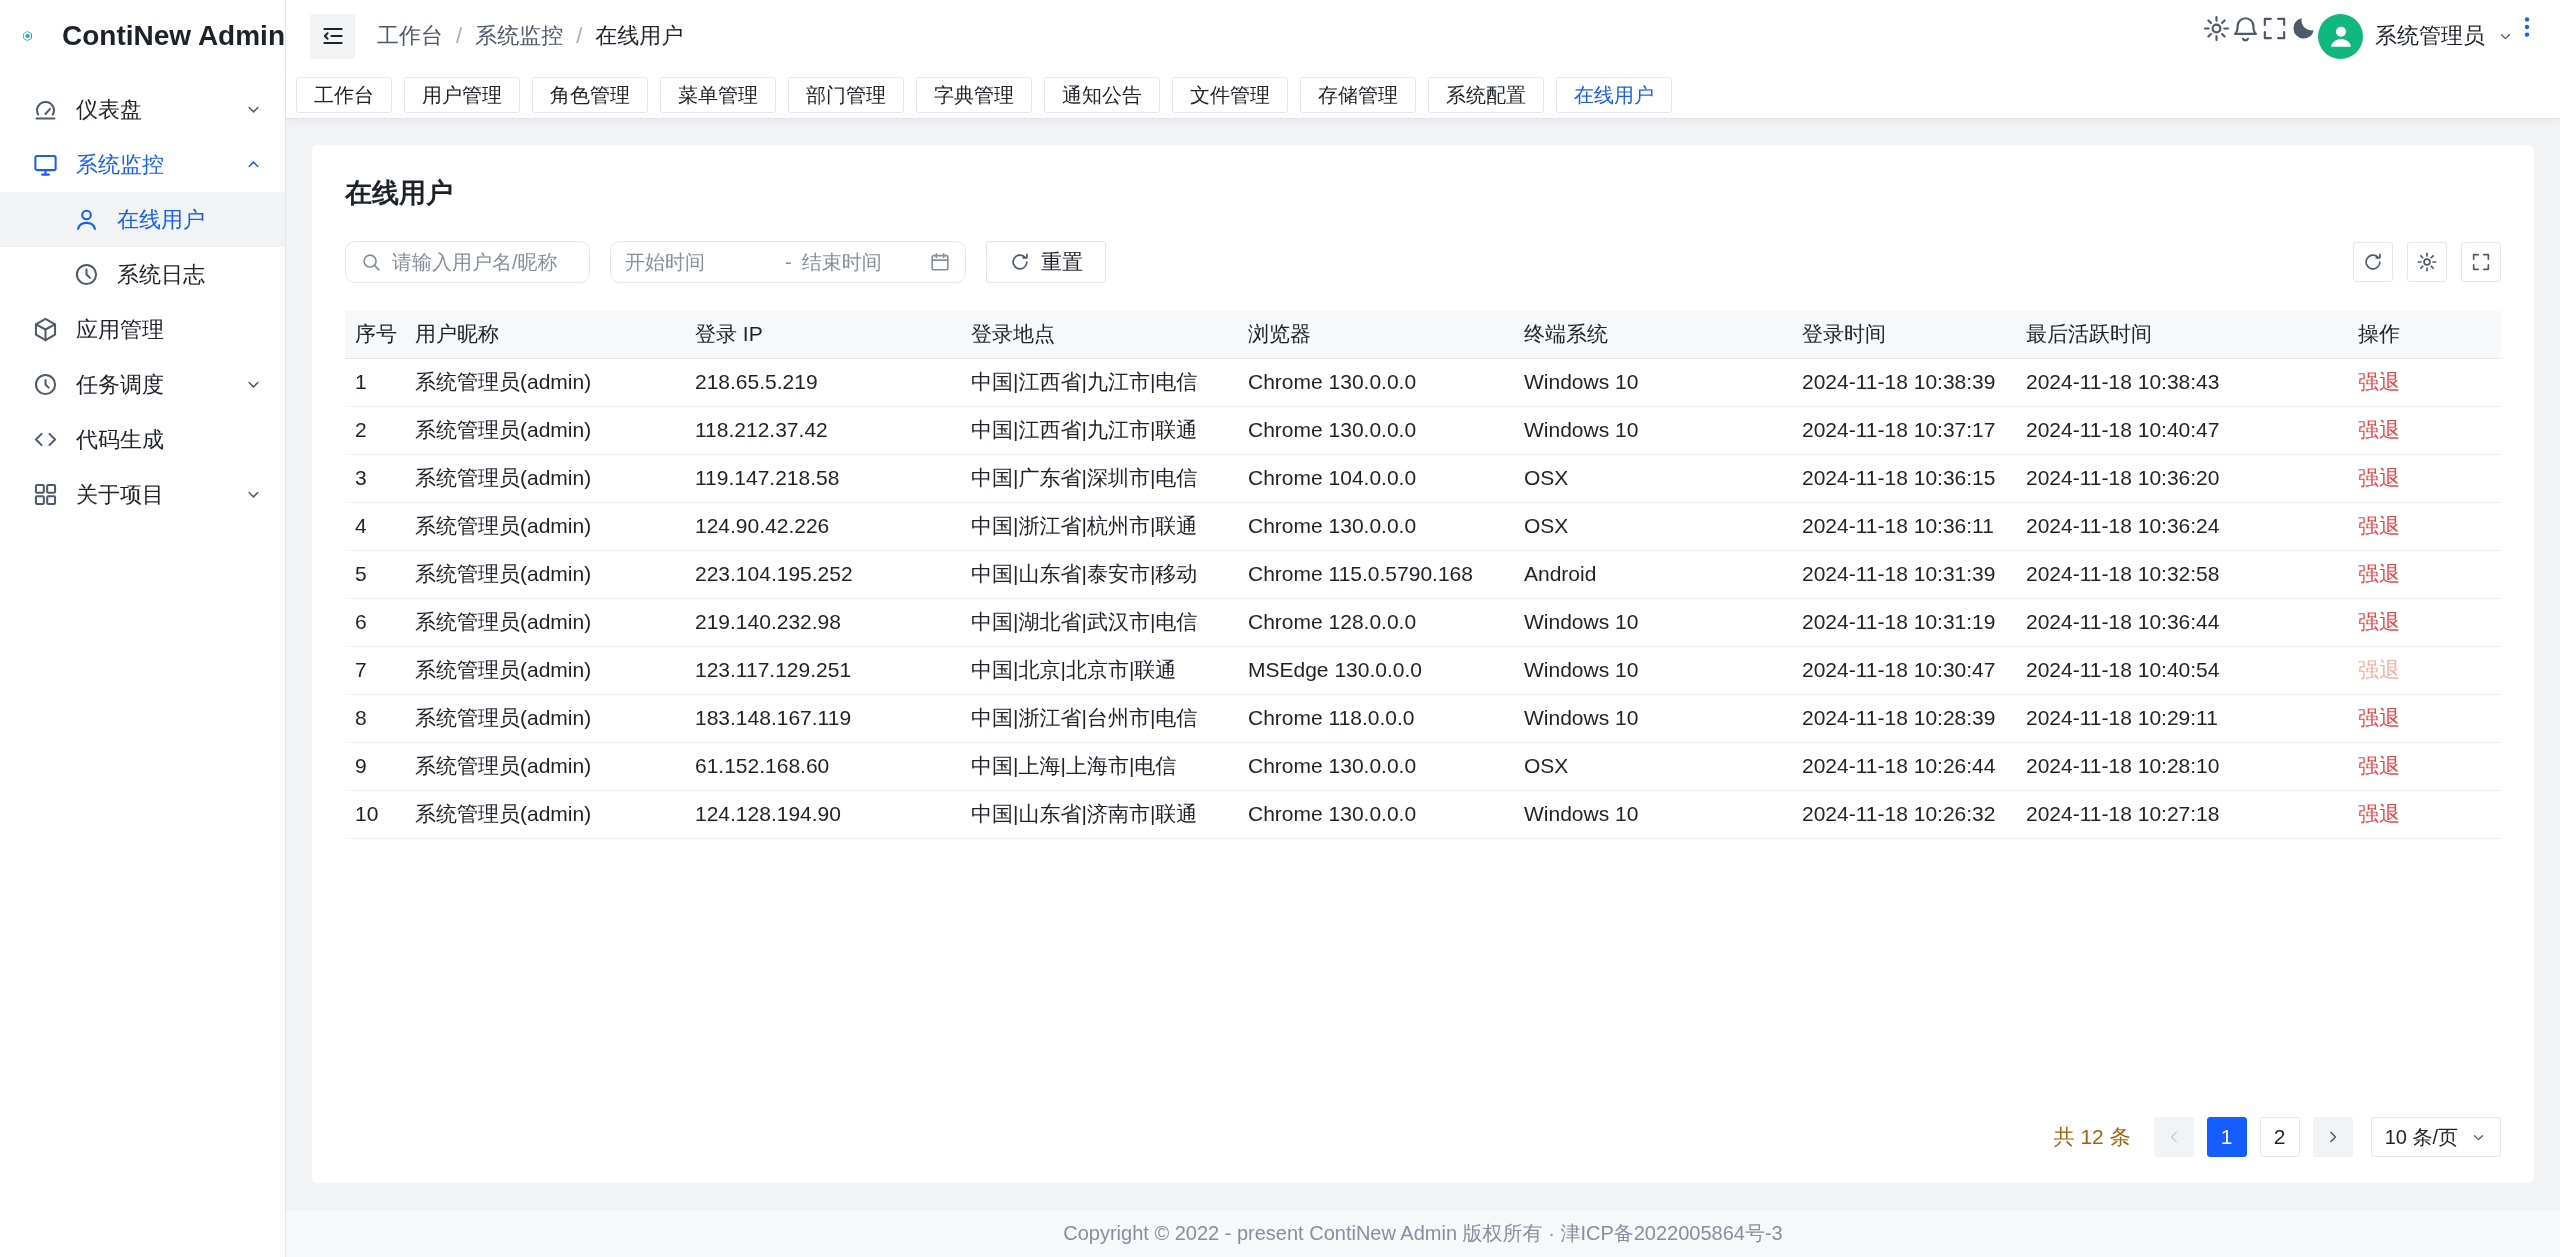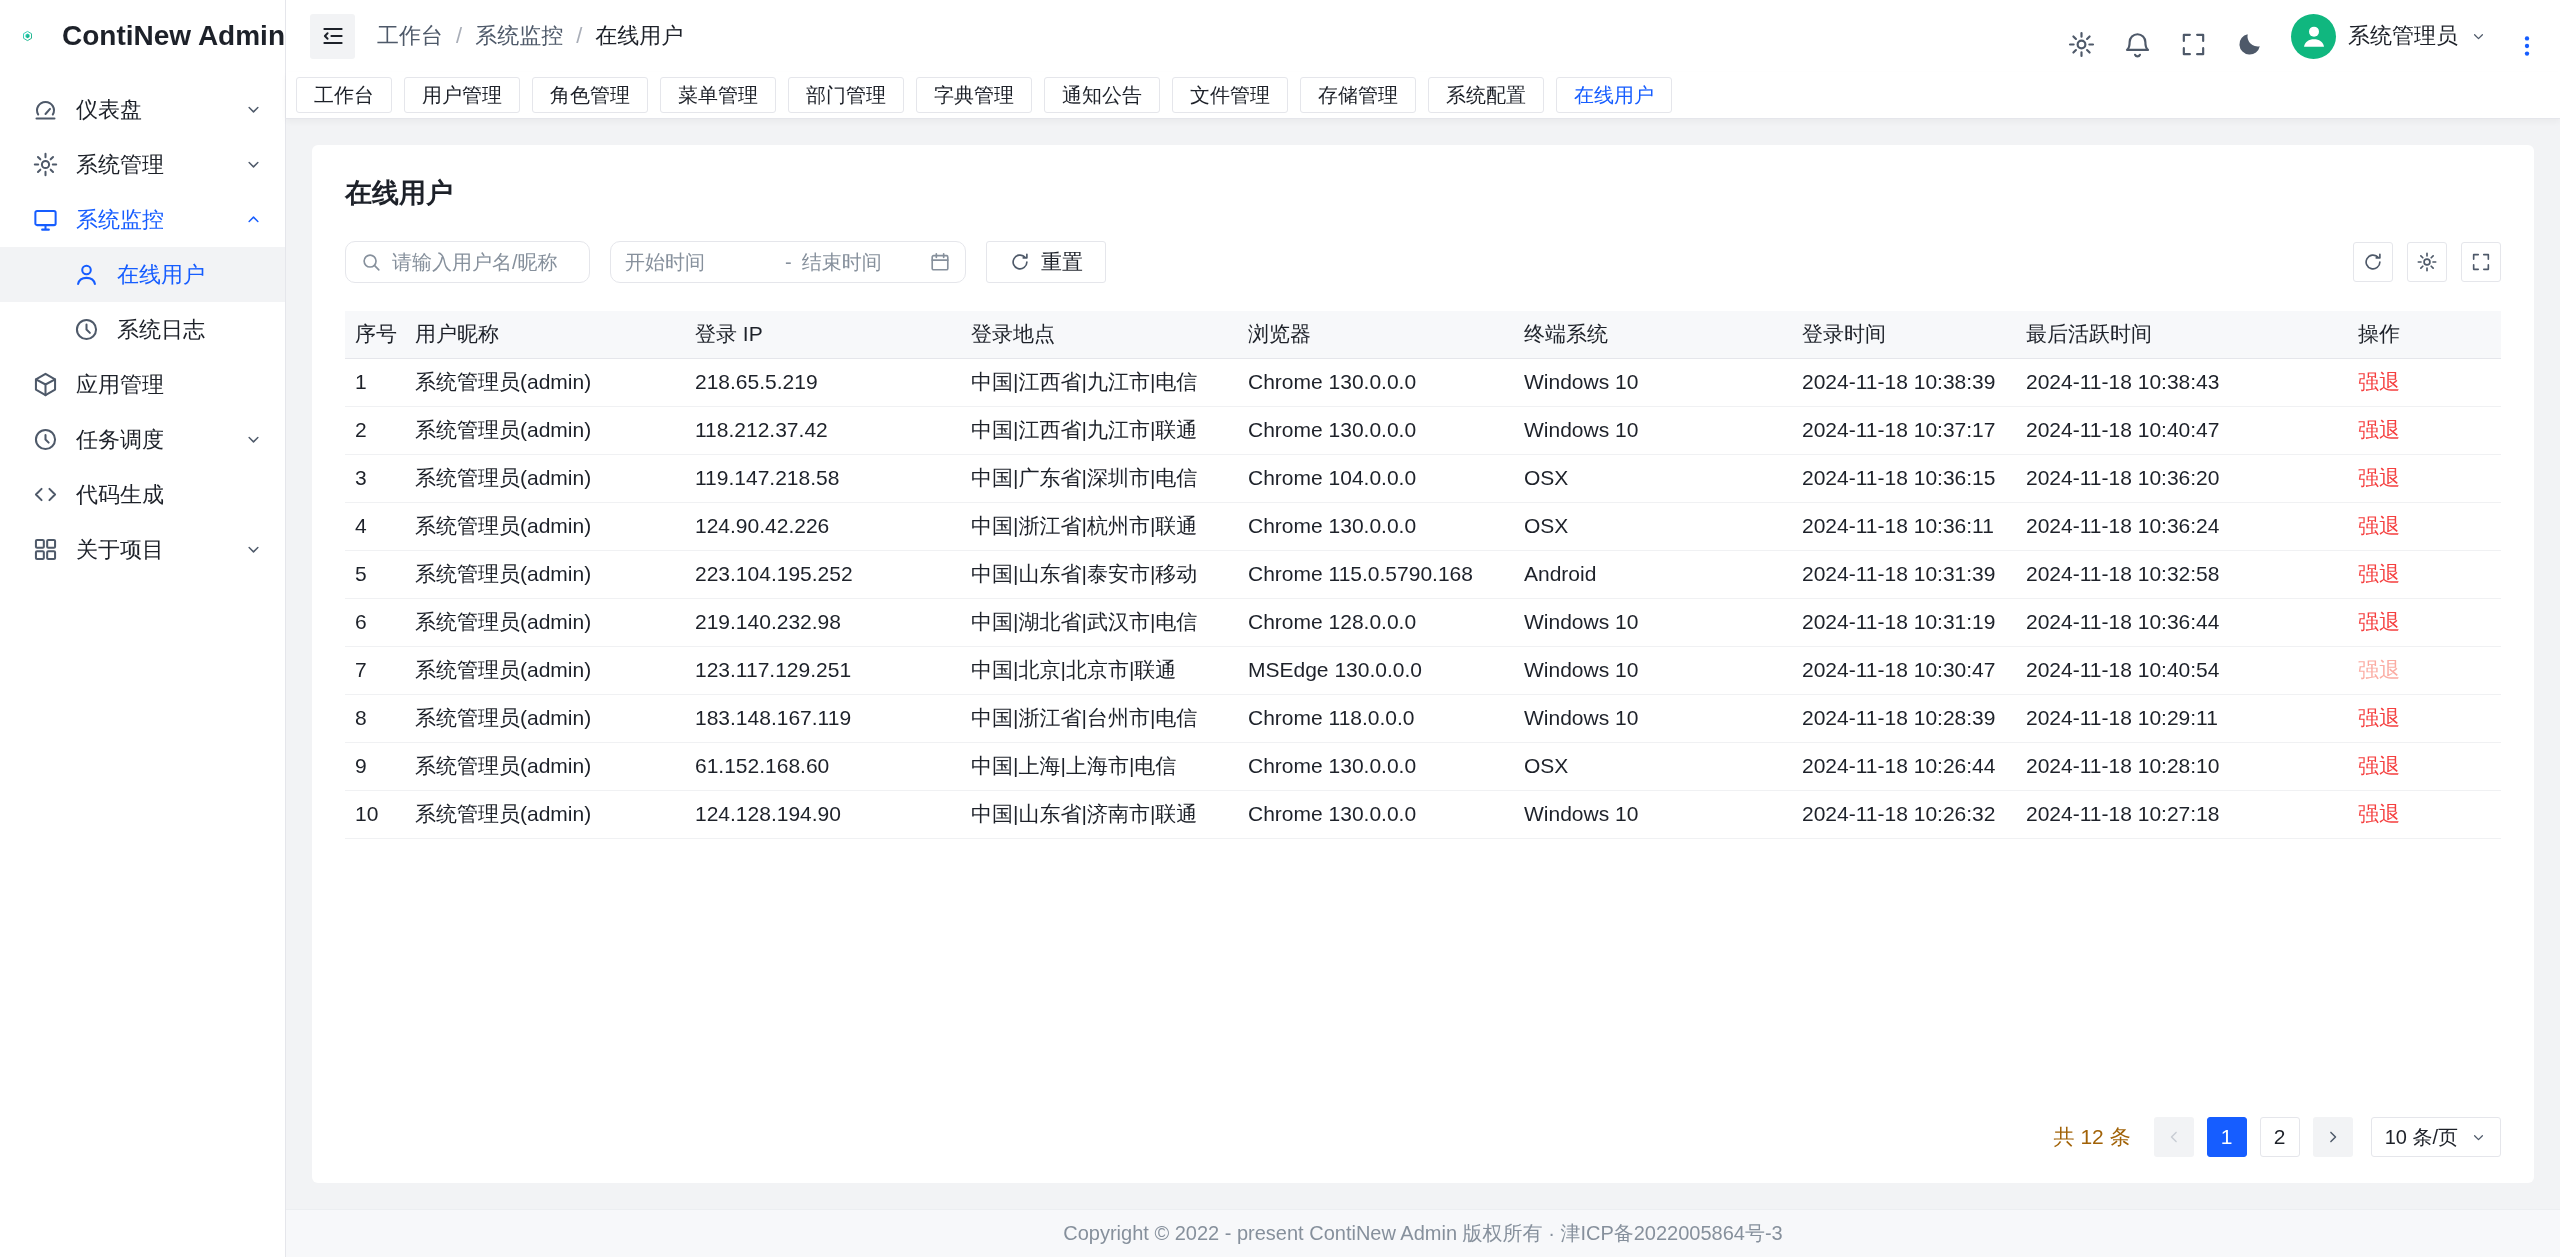--- a/index.html
+++ b/index.html
@@ -32,21 +32,21 @@
   
   .right-col{flex:1;display:flex;flex-direction:column;min-width:0}
 
   .topbar{height:72px;background:#fff;display:flex;align-items:center;gap:22px;padding:0 20px 0 24px}
   .collapse-btn{width:45px;height:45px;border:none;background:#f2f3f5;border-radius:3px;display:flex;align-items:center;justify-content:center;color:#1d2129;cursor:pointer}
   .collapse-btn .ic{width:26px;height:26px}
   .breadcrumb{display:flex;align-items:center;gap:13px;font-size:22px;color:#4e5969}
   .breadcrumb .sep{color:#a9aeb8}
   .breadcrumb .crumb{cursor:pointer}
   .breadcrumb .crumb.last{color:#1d2129}
-  .header-actions{margin-left:auto;display:flex;align-items:flex-end;gap:27px}
+  .header-actions{margin-left:auto;display:flex;align-items:flex-start;}
   .hicon{width:29px;height:29px;color:#4e5969;cursor:pointer;flex:none}
   .user-chip{display:flex;align-items:center;gap:12px;cursor:pointer}
   .avatar{width:45px;height:45px;border-radius:50%;background:var(--avatar-green,#10b77f);display:flex;align-items:center;justify-content:center;flex:none}
   .avatar svg{width:30px;height:30px;display:block}
   .user-name{font-size:22px}
   .chev-sm{width:17px;height:17px;color:#4e5969;flex:none}
   .dots{width:26px;height:26px;color:var(--primary,#165DFF)}
 
   .tabbar{height:47px;background:#fff;display:flex;gap:12px;padding:5px 10px 0;border-bottom:1px solid #e5e6eb;box-shadow:0 3px 6px rgba(0,0,0,.04);position:relative;z-index:1;overflow:hidden}
   .tab{height:36px;padding:0 17px;display:flex;align-items:center;border:1px solid #e5e6eb;border-radius:3px;font-size:20px;color:#1d2129;background:#fff;cursor:pointer;white-space:nowrap}
@@ -117,34 +117,20 @@
   <nav class="side-menu">
       <div class="side-item">
         <span class="ic">
           <svg viewBox="0 0 24 24" fill="none" stroke="currentColor" stroke-width="1.8" stroke-linecap="round" stroke-linejoin="round">
             <path d="M5.5 16.5a7.5 7.5 0 1 1 13 0"></path>
             <path d="M12 16l4-4.5"></path>
             <path d="M4 20h16"></path>
           </svg>
         </span>
         <span class="side-label">仪表盘</span>
-        <span class="chev">
-          <svg viewBox="0 0 24 24" fill="none" stroke="currentColor" stroke-width="1.8" stroke-linecap="round" stroke-linejoin="round">
-            <path d="M6.5 9.5l5.5 5.5 5.5-5.5"></path>
-          </svg>
-        </span>
-      </div>
-      <div class="side-item">
-        <span class="ic">
-          <svg viewBox="0 0 24 24" fill="none" stroke="currentColor" stroke-width="1.8" stroke-linecap="round" stroke-linejoin="round">
-            <circle cx="12" cy="12" r="3.2"></circle>
-            <path d="M12 2.5v3M12 18.5v3M2.5 12h3M18.5 12h3M5.3 5.3l2.1 2.1M16.6 16.6l2.1 2.1M18.7 5.3l-2.1 2.1M7.4 16.6l-2.1 2.1"></path>
-          </svg>
-        </span>
-        <span class="side-label">系统管理</span>
         <span class="chev">
           <svg viewBox="0 0 24 24" fill="none" stroke="currentColor" stroke-width="1.8" stroke-linecap="round" stroke-linejoin="round">
             <path d="M6.5 9.5l5.5 5.5 5.5-5.5"></path>
           </svg>
         </span>
       </div>
       <div class="side-item parent-active">
         <span class="ic">
           <svg viewBox="0 0 24 24" fill="none" stroke="currentColor" stroke-width="1.8" stroke-linecap="round" stroke-linejoin="round">
             <rect x="3" y="4.5" width="18" height="12.5" rx="1.5"></rect>

